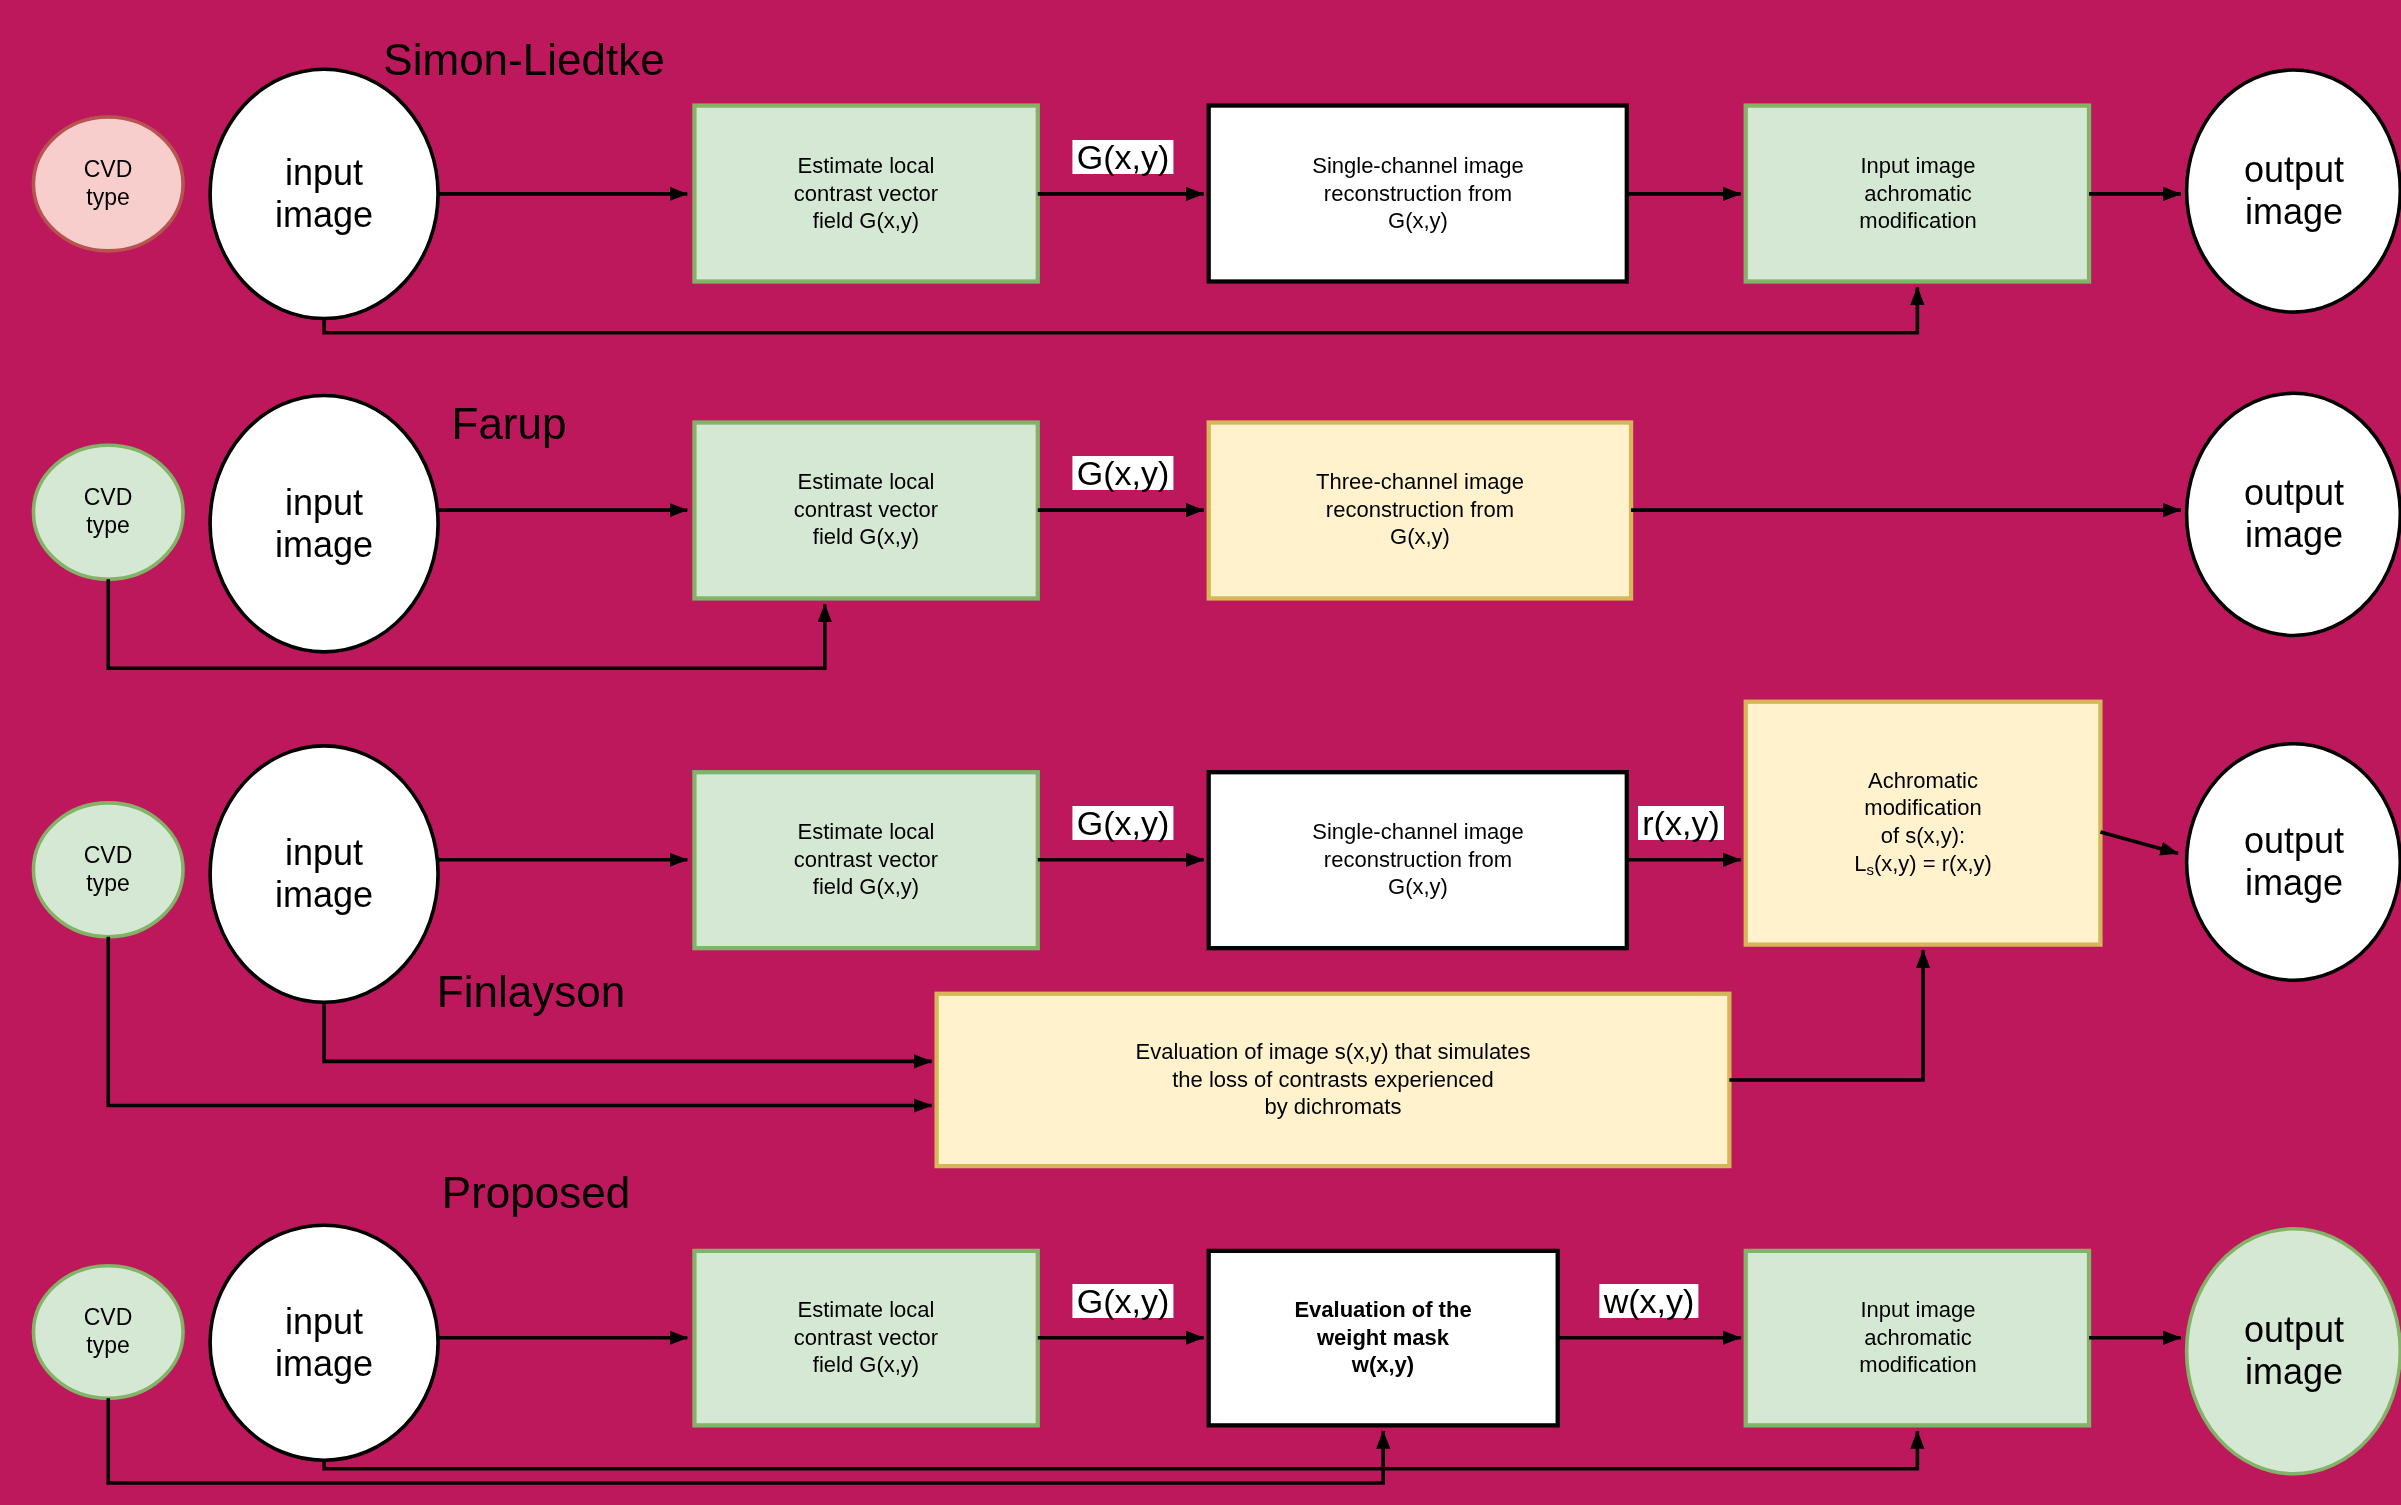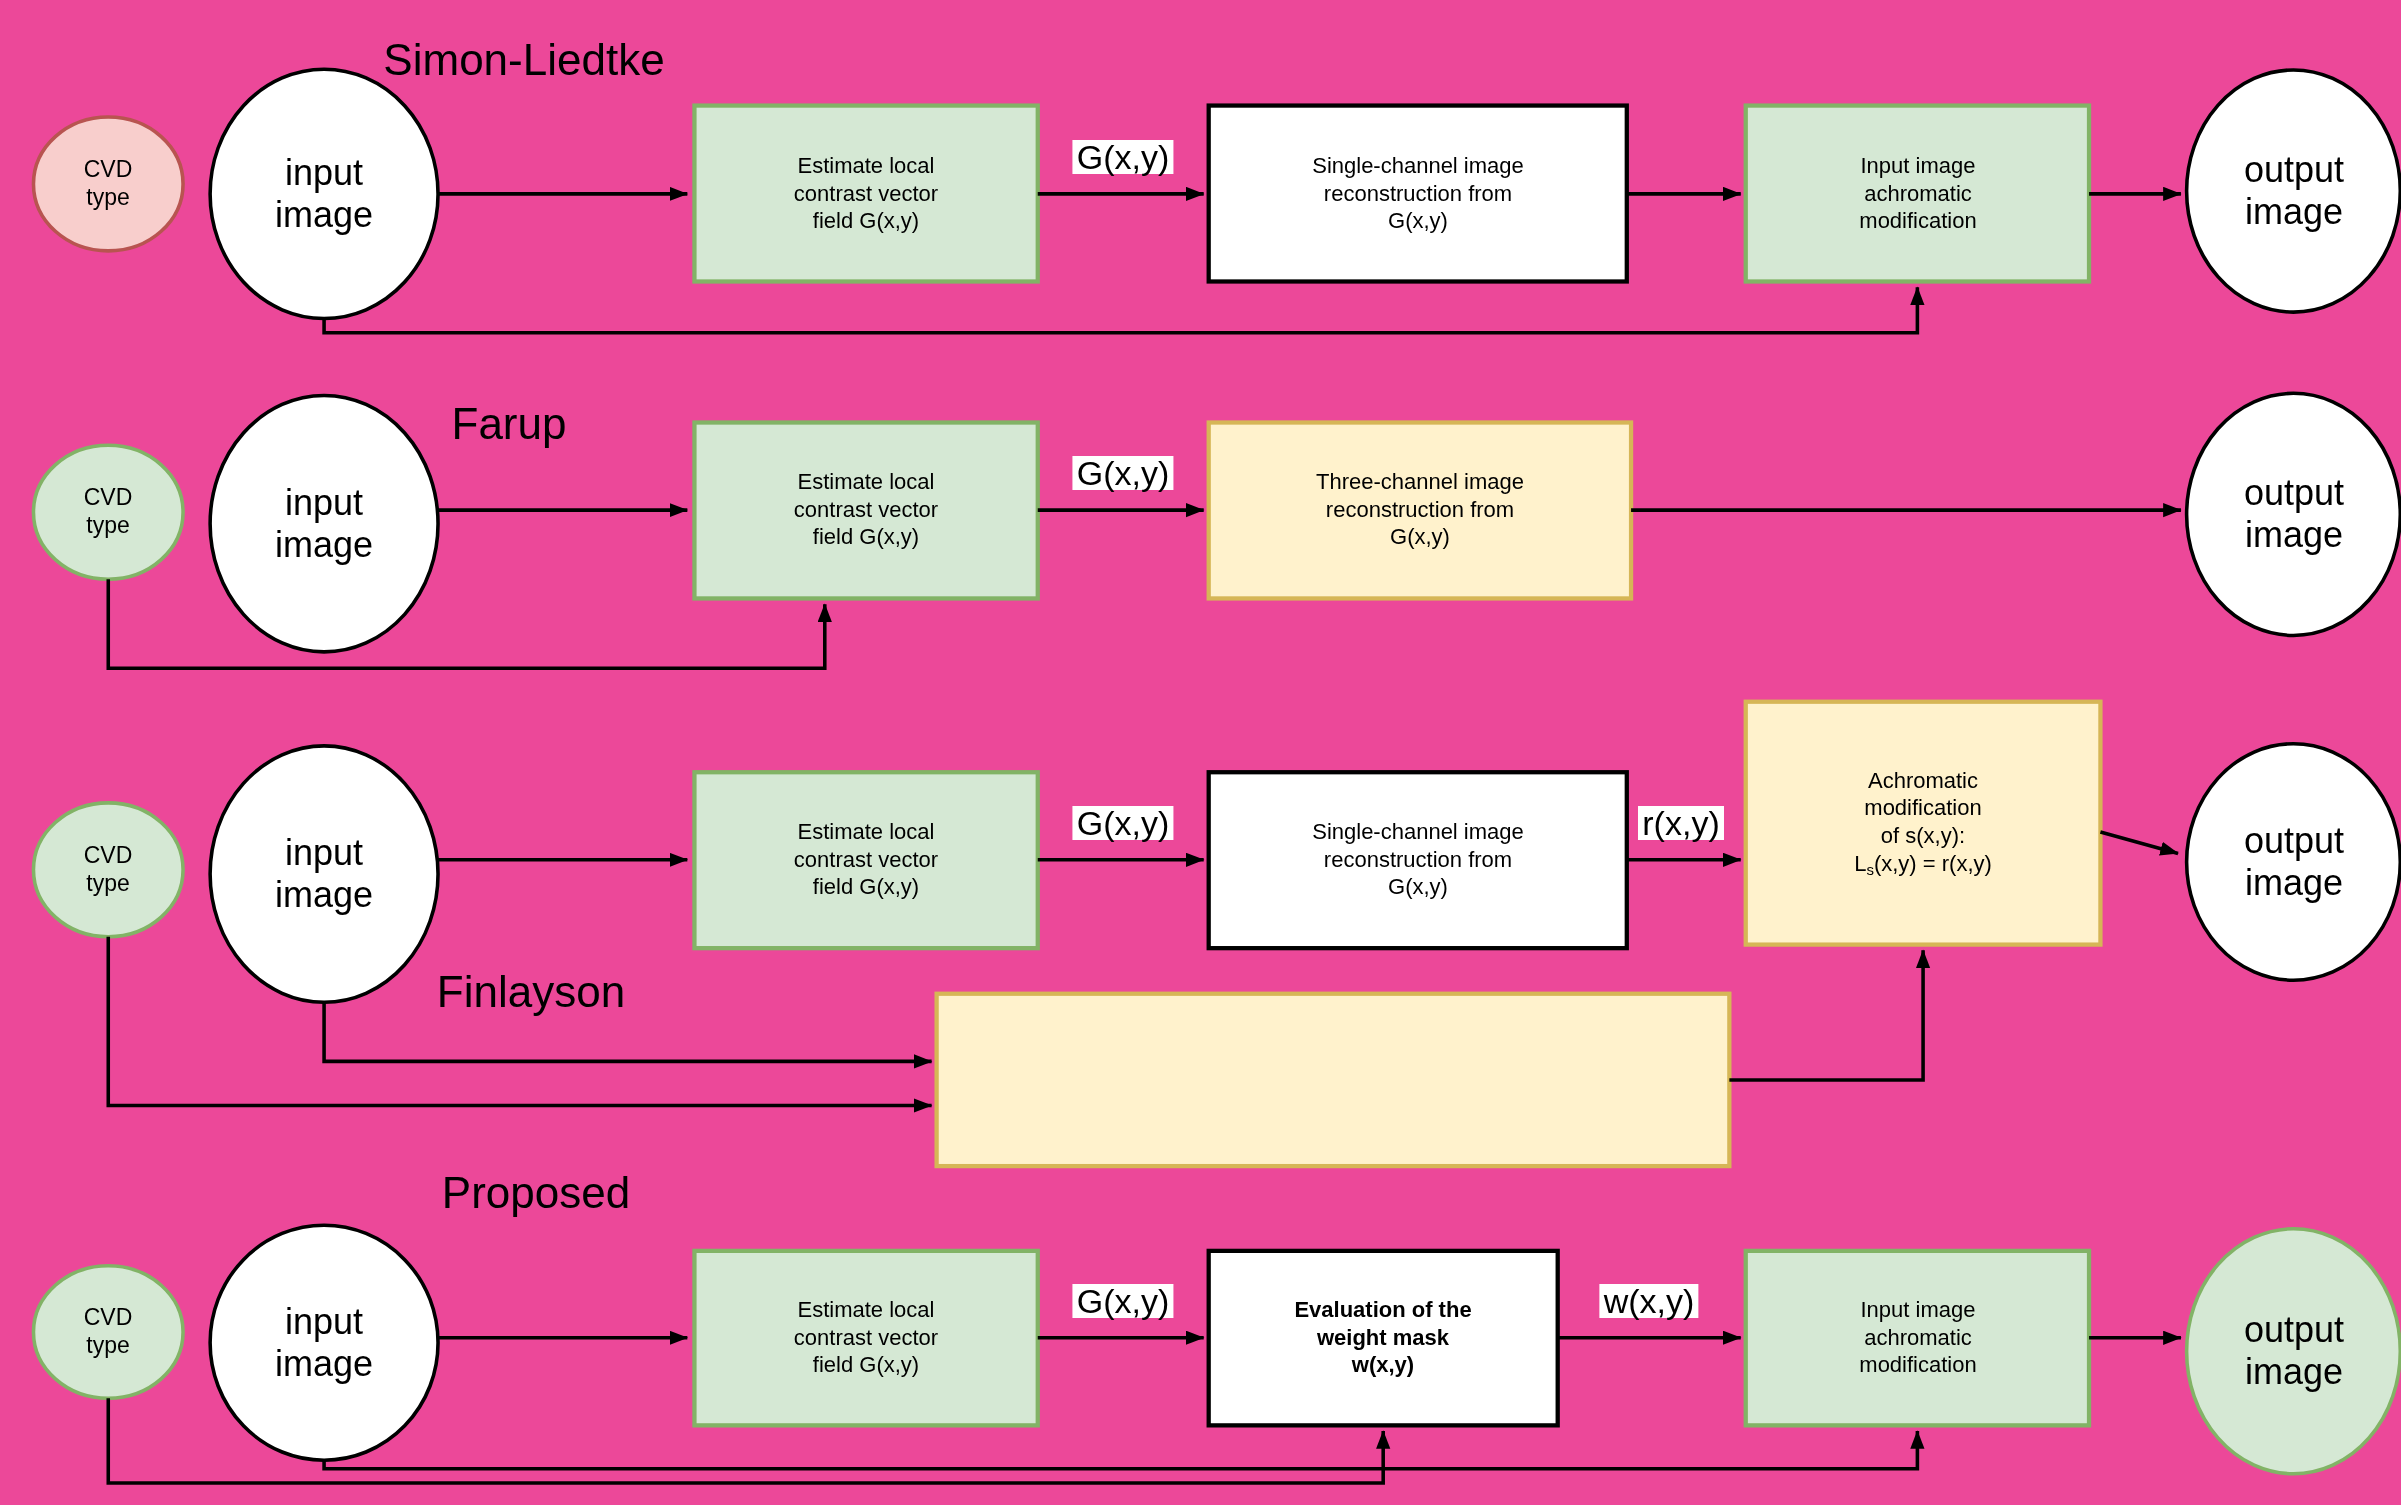--- a/index.html
+++ b/index.html
@@ -1,17 +1,17 @@
 <!DOCTYPE html>
 <html style="font-size:11.4px"><head>
 <meta charset="utf-8">
 <style>
   html,body{margin:0;padding:0;background:#ffffff;}
   body{font-family:"Liberation Sans","DejaVu Sans",sans-serif;}
-  #canvas{position:relative;width:2401px;height:1506px;background:#ec4899;overflow:hidden;}
+  #canvas{position:relative;width:2401px;height:1506px;background:#be185d;overflow:hidden;}
   #diagram-svg{position:absolute;left:0;top:0;}
   .t{position:absolute;transform:translate(-50%,-50%);text-align:center;white-space:pre-line;color:#000;}
   .fs-box{font-size:22px;line-height:1.26;}
   .fs-ell{font-size:36px;line-height:1.18;}
   .fs-cvd{font-size:23px;line-height:1.2;}
   .fs-title{font-size:44px;line-height:1.1;}
   .fs-lbl{font-size:34px;line-height:1.0;background:#ffffff;padding:0 4.3px;}
   .sub{font-size:0.68em;vertical-align:-0.28em;}
 </style>
 </head>
@@ -122,20 +122,23 @@
   <div class="t fs-box" style="left:1418px;top:860px;">Single-channel image
 reconstruction from
 G(x,y)</div>
   <div class="t fs-lbl" style="left:1681px;top:823px;">r(x,y)</div>
   <div class="t fs-box" style="left:1923px;top:823px;">
     <span>Achromatic
 modification
 of s(x,y):</span>
     <div><span>L</span><span class="sub">s</span><span>(x,y) = r(x,y)</span></div>
   </div>
+  <div class="t fs-box" style="left:1333px;top:1080px;">Evaluation of image s(x,y) that simulates
+the loss of contrasts experienced
+by dichromats</div>
   <div class="t fs-ell" style="left:2294px;top:862px;">output
 image</div>
 
   <div class="t fs-title" style="left:536px;top:1193px;">Proposed</div>
   <div class="t fs-cvd" style="left:108px;top:1332px;">CVD
 type</div>
   <div class="t fs-ell" style="left:324px;top:1343px;">input
 image</div>
   <div class="t fs-box" style="left:866px;top:1338px;">Estimate local
 contrast vector

